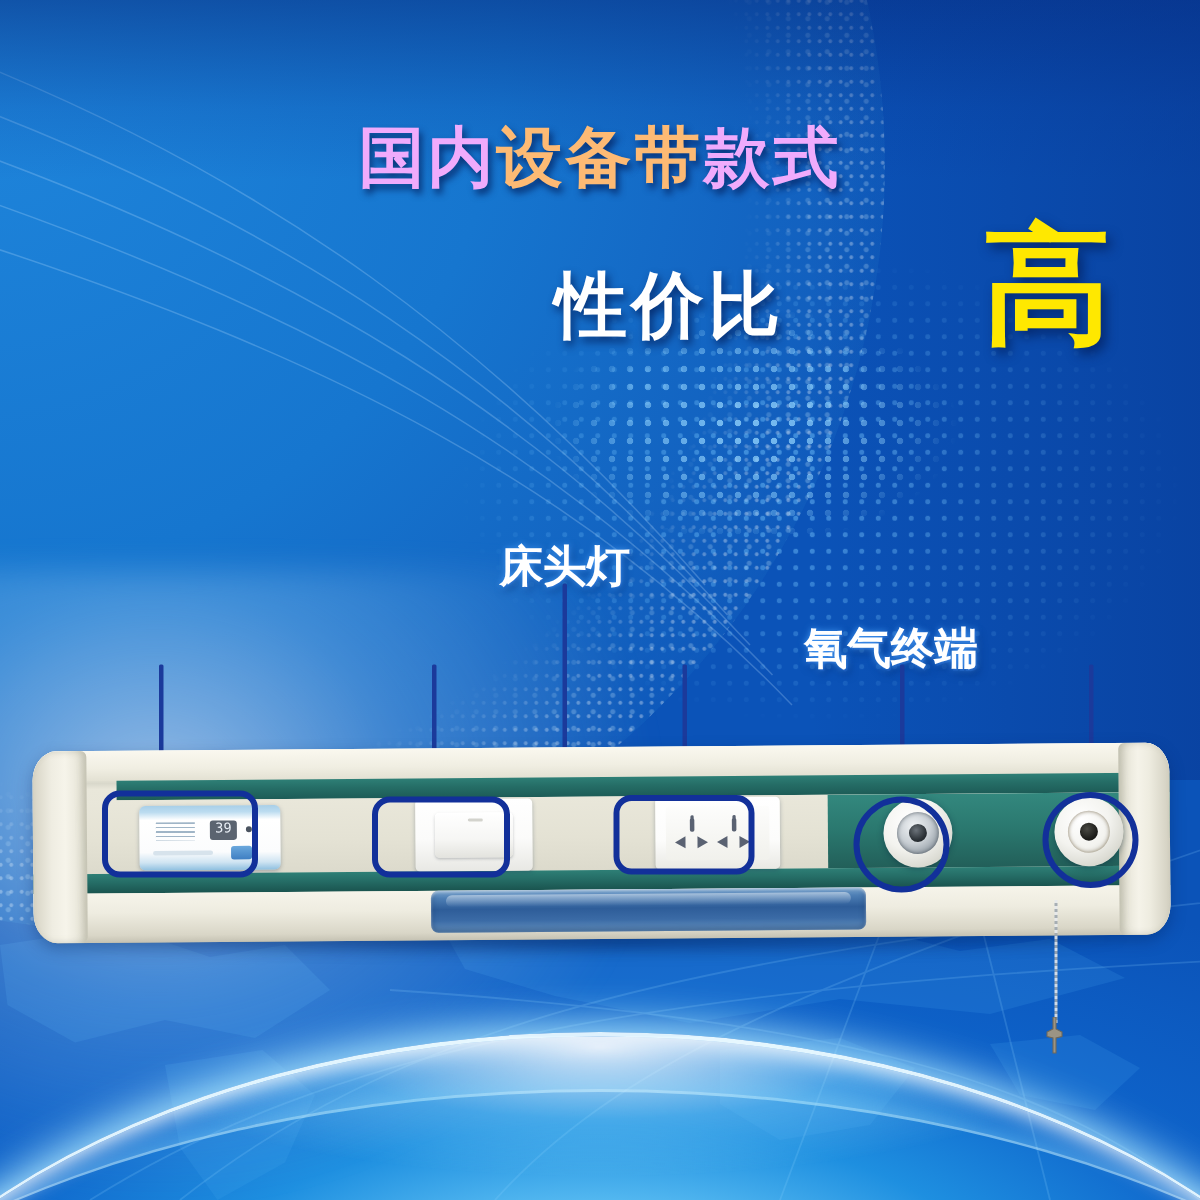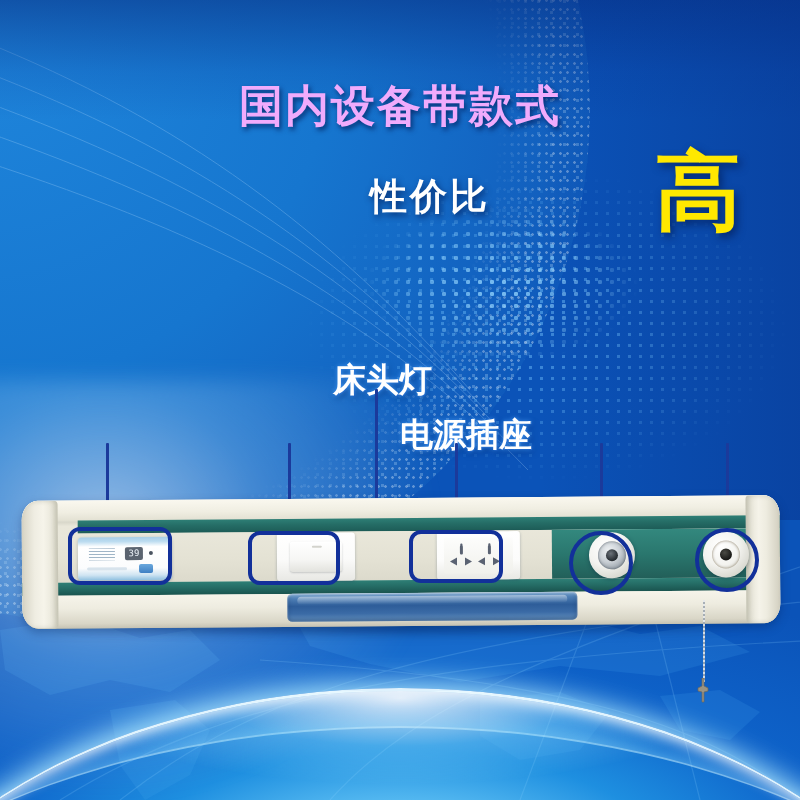--- a/index.html
+++ b/index.html
@@ -82,38 +82,38 @@
     background:linear-gradient(270deg, rgba(7,48,136,.45) 0%, rgba(0,0,0,0) 100%);
   }
 
   
   .headline{position:absolute;left:0;top:84px;width:800px;text-align:center;}
   .hl-line1{
     font-size:44px;font-weight:bold;letter-spacing:2px;line-height:1;white-space:nowrap;
     font-family:"DejaVu Sans","Liberation Sans",sans-serif;
   }
   .hl-white{color:#f0abfc;text-shadow:2px 3px 5px rgba(3,30,90,.75);}
-  .hl-yellow{color:#f0abfc;text-shadow:2px 3px 5px rgba(3,30,90,.75);}
+  .hl-yellow{color:#fdba74;text-shadow:2px 3px 5px rgba(3,30,90,.75);}
   .hl-line2-wrap{position:absolute;left:0;top:160px;width:800px;}
   .hl-line2{
     position:absolute;left:370px;top:12px;
-    font-size:37px;font-weight:bold;color:#ffffff;letter-spacing:3px;
+    font-size:48px;font-weight:bold;color:#ffffff;letter-spacing:3px;
     text-shadow:2px 3px 6px rgba(3,30,90,.8);
     font-family:"DejaVu Sans","Liberation Sans",sans-serif;
   }
   .hl-big{
     position:absolute;left:655px;top:-12px;
     font-size:86px;font-weight:bold;color:#ffe800;line-height:1;
     text-shadow:3px 4px 8px rgba(3,30,90,.75);
     font-family:"DejaVu Sans","Liberation Sans",sans-serif;
   }
 
   
   .label{
-    position:absolute;font-size:33px;font-weight:bold;color:#ffffff;white-space:nowrap;
+    position:absolute;font-size:29px;font-weight:bold;color:#ffffff;white-space:nowrap;
     font-family:"DejaVu Sans","Liberation Sans",sans-serif;letter-spacing:0px;
     text-shadow:
       0 0 5px rgba(70,160,255,.95),
       1px 1px 0 rgba(30,90,190,.55),
       2px 3px 6px rgba(4,36,100,.55);
   }
   .leader{position:absolute;width:3px;background:#1b3a9b;border-radius:1px;}
 
   
   .unit{
@@ -170,21 +170,21 @@
     background:linear-gradient(180deg,rgba(255,255,255,.45),rgba(255,255,255,0));}
   
   .cap-l{position:absolute;left:0;top:0;width:36px;height:128px;border-radius:16px 4px 4px 16px/20px 4px 4px 20px;
     background:linear-gradient(90deg,#d6d3c4 0%,#efede2 35%,#f6f4ea 60%,#e2e0d2 100%);
     box-shadow:inset -3px 0 5px rgba(120,118,100,.3);}
   .cap-r{position:absolute;right:0;top:0;width:34px;height:128px;border-radius:4px 16px 16px 4px/4px 20px 20px 4px;
     background:linear-gradient(270deg,#d2cfc0 0%,#eeece0 40%,#f5f3e9 62%,#e0ded0 100%);
     box-shadow:inset 3px 0 5px rgba(120,118,100,.3);}
 
   
-  .intercom{position:absolute;left:56px;top:37px;width:94px;height:43px;border-radius:4px;
+  .intercom{position:absolute;left:71px;top:37px;width:94px;height:43px;border-radius:4px;
     background:linear-gradient(180deg,#a8cfe8 0%,#bcdcf0 10%,#ffffff 22%,#fbfcfd 72%,#cfe4f2 88%,#8fc0e0 100%);
     box-shadow:0 1px 3px rgba(40,60,90,.35);}
   .ic-grille{position:absolute;left:11px;top:11px;width:26px;height:12px;
     background:repeating-linear-gradient(180deg,#8fa8bd 0 1px, transparent 1px 3px);opacity:.85;}
   .ic-disp{position:absolute;left:47px;top:10px;width:18px;height:13px;border-radius:2px;
     background:#5b6470;box-shadow:inset 0 0 2px #2c3views;}
   .ic-disp span{display:block;color:#e8eef5;font-size:9px;line-height:13px;text-align:center;
     font-family:"DejaVu Sans Mono","Liberation Mono",monospace;}
   .ic-led{position:absolute;left:71px;top:14px;width:4px;height:4px;border-radius:50%;background:#4a5360;}
   .ic-bar{position:absolute;left:9px;top:30px;width:40px;height:3px;border-radius:2px;background:#d7e3ec;}
@@ -280,21 +280,21 @@
     <div class="hl-line1">
       <span class="hl-white">国内</span><span class="hl-yellow">设备带</span><span class="hl-white">款式</span>
     </div>
   </div>
   <div class="hl-line2-wrap">
     <div class="hl-line2">性价比</div>
     <div class="hl-big">高</div>
   </div>
 
   <div class="label" style="left:333px; top:358px;">床头灯</div>
-  <div class="label" style="left:400px; top:413px;">电源插座</div>
+  <div class="label" style="left:536px; top:413px;">氧气终端</div>
 
   <div class="leader" style="left:106px; top:443px; height:84px;"></div>
   <div class="leader" style="left:288px; top:443px; height:88px;"></div>
   <div class="leader" style="left:375px; top:389px; height:214px;"></div>
   <div class="leader" style="left:455px; top:443px; height:87px;"></div>
   <div class="leader" style="left:600px; top:443px; height:97px;"></div>
   <div class="leader" style="left:726px; top:443px; height:97px;"></div>
 
   <div class="unit">
     <div class="unit-shadow"></div>

